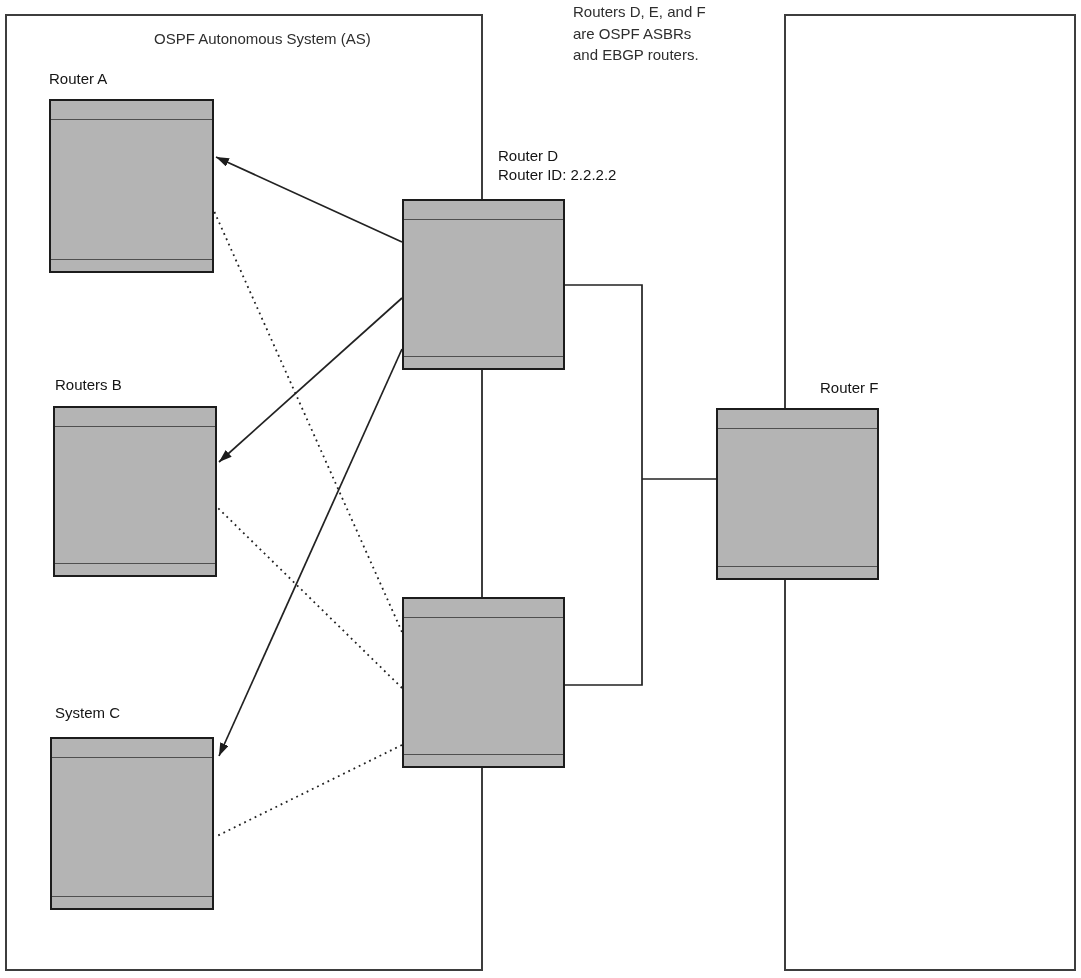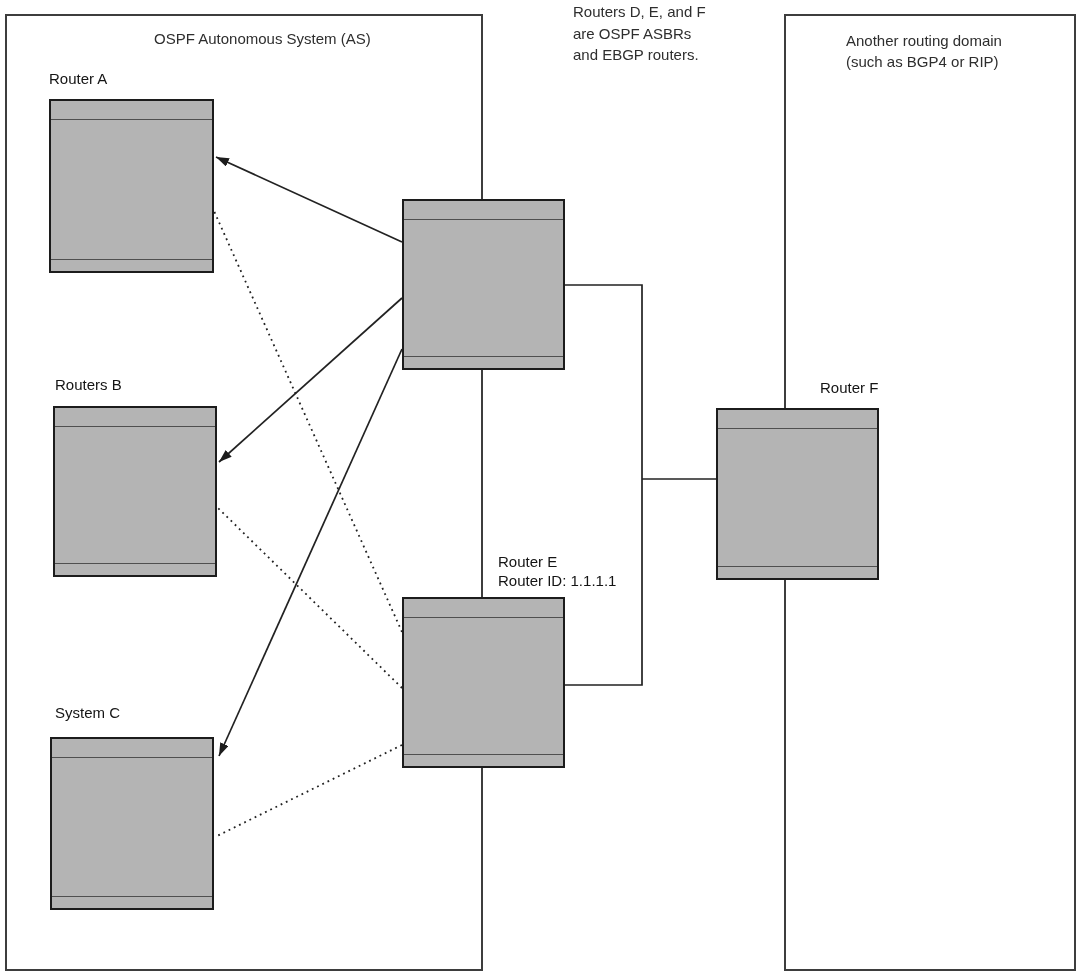--- a/index.html
+++ b/index.html
@@ -77,23 +77,21 @@
   </div>
   <div class="router" style="left:716px;top:408px;width:163px;height:172px;">
     <div class="band-top"></div>
     <div class="band-bottom"></div>
   </div>
 
   <div class="lbl" style="left:117px;top:29px;margin-left:37px;">OSPF Autonomous System (AS)</div>
   <div class="lbl note" style="left:573px;top:1px;">Routers D, E, and F
 are OSPF ASBRs
 and EBGP routers.</div>
-  <div class="lbl exttitle" style="left:846px;top:31px;">Another routing domain
-(such as BGP4 or RIP)</div>
 
   <div class="lbl bold" style="left:49px;top:69px;">Router A</div>
   <div class="lbl bold" style="left:55px;top:375px;">Routers B</div>
   <div class="lbl bold" style="left:55px;top:703px;">System C</div>
-  <div class="lbl bold idlabel" style="left:498px;top:553px;">Router E
-Router ID: 1.1.1.1</div>
+  <div class="lbl bold idlabel" style="left:498px;top:147px;">Router D
+Router ID: 2.2.2.2</div>
   <div class="lbl bold" style="left:820px;top:378px;">Router F</div>
 
 </div>
 
 </body></html>

